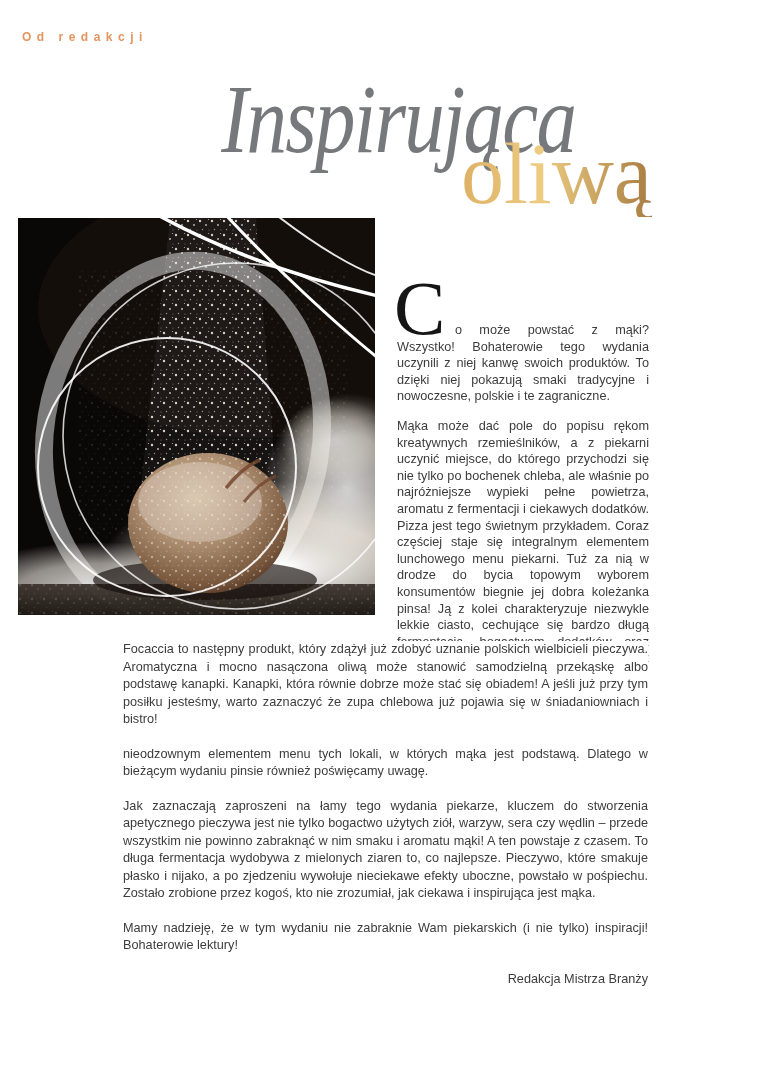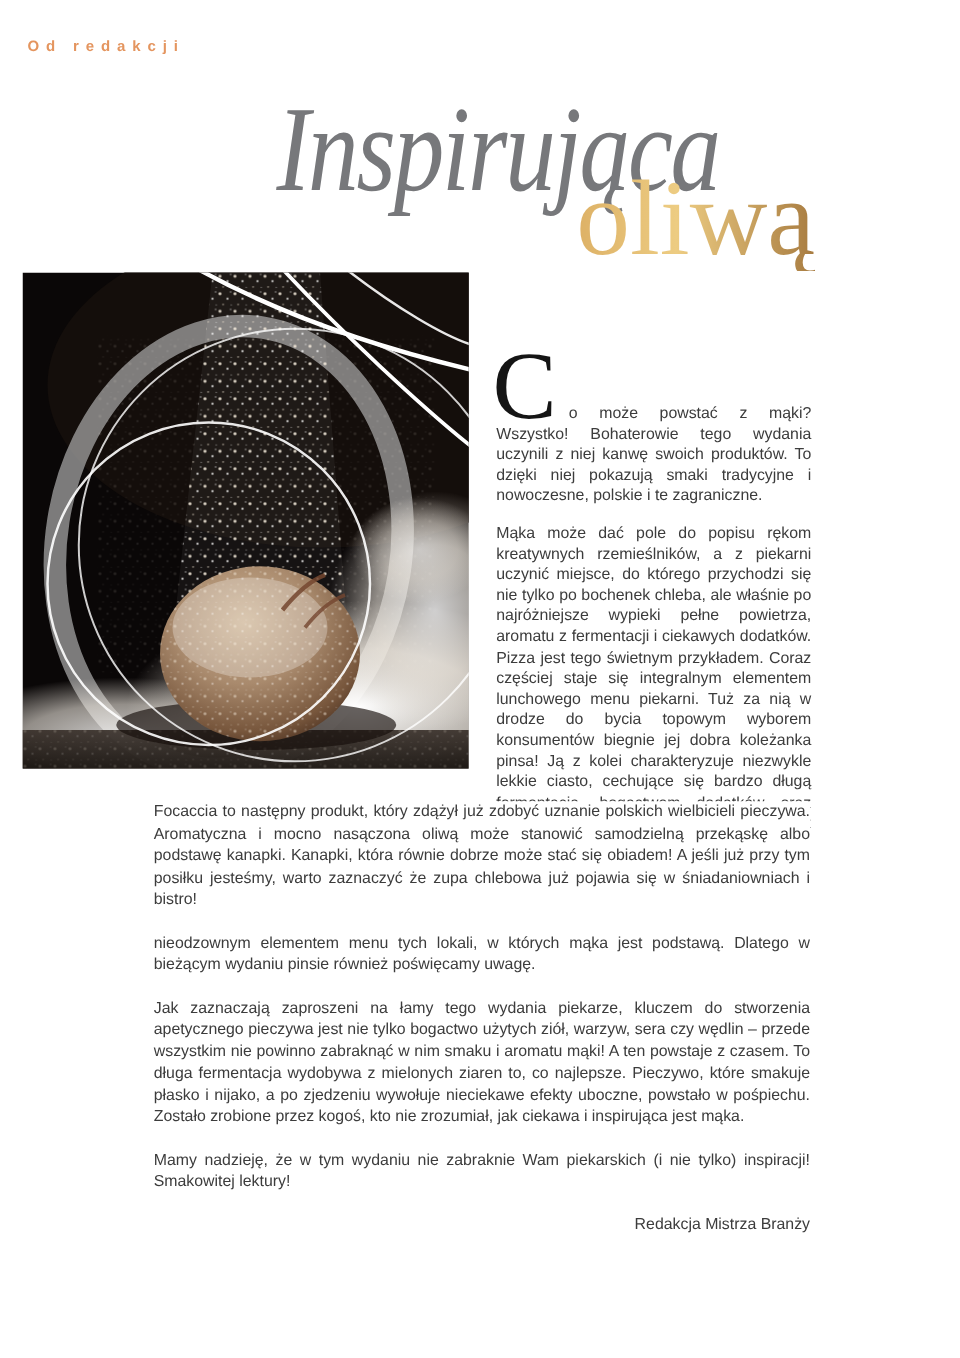--- a/index.html
+++ b/index.html
@@ -146,17 +146,17 @@
   <div class="col">
     <div class="dropcap">C</div>
     <p class="para indent">o może powstać z mąki? Wszystko! Bohaterowie tego wydania uczynili z niej kanwę swoich produktów. To dzięki niej pokazują smaki tradycyjne i nowoczesne, polskie i te zagraniczne.</p>
     <p class="para">Mąka może dać pole do popisu rękom kreatywnych rzemieślników, a z piekarni uczynić miejsce, do którego przychodzi się nie tylko po bochenek chleba, ale właśnie po najróżniejsze wypieki pełne powietrza, aromatu z fermentacji i ciekawych dodatków. Pizza jest tego świetnym przykładem. Coraz częściej staje się integralnym elementem lunchowego menu piekarni. Tuż za nią w drodze do bycia topowym wyborem konsumentów biegnie jej dobra koleżanka pinsa! Ją z kolei charakteryzuje niezwykle lekkie ciasto, cechujące się bardzo długą fermentacją, bogactwem dodatków oraz łatwą formą podania – prawdopodobnie już wkrótce stanie się ona</p>
   </div>
 
   <div class="main">
     <p class="para">Focaccia to następny produkt, który zdążył już zdobyć uznanie polskich wielbicieli pieczywa. Aromatyczna i mocno nasączona oliwą może stanowić samodzielną przekąskę albo podstawę kanapki. Kanapki, która równie dobrze może stać się obiadem! A jeśli już przy tym posiłku jesteśmy, warto zaznaczyć że zupa chlebowa już pojawia się w śniadaniowniach i bistro!</p>
     <p class="para">nieodzownym elementem menu tych lokali, w których mąka jest podstawą. Dlatego w bieżącym wydaniu pinsie również poświęcamy uwagę.</p>
     <p class="para">Jak zaznaczają zaproszeni na łamy tego wydania piekarze, kluczem do stworzenia apetycznego pieczywa jest nie tylko bogactwo użytych ziół, warzyw, sera czy wędlin – przede wszystkim nie powinno zabraknąć w nim smaku i aromatu mąki! A ten powstaje z czasem. To długa fermentacja wydobywa z mielonych ziaren to, co najlepsze. Pieczywo, które smakuje płasko i nijako, a po zjedzeniu wywołuje nieciekawe efekty uboczne, powstało w pośpiechu. Zostało zrobione przez kogoś, kto nie zrozumiał, jak ciekawa i inspirująca jest mąka.</p>
-    <p class="para">Mamy nadzieję, że w tym wydaniu nie zabraknie Wam piekarskich (i nie tylko) inspiracji! Smakowitej lektury!</p>
+    <p class="para">Mamy nadzieję, że w tym wydaniu nie zabraknie Wam piekarskich (i nie tylko) inspiracji! Bohaterowie lektury!</p>
     <p class="signature">Redakcja Mistrza Branży</p>
   </div>
 
 </div>
 
 </body></html>

